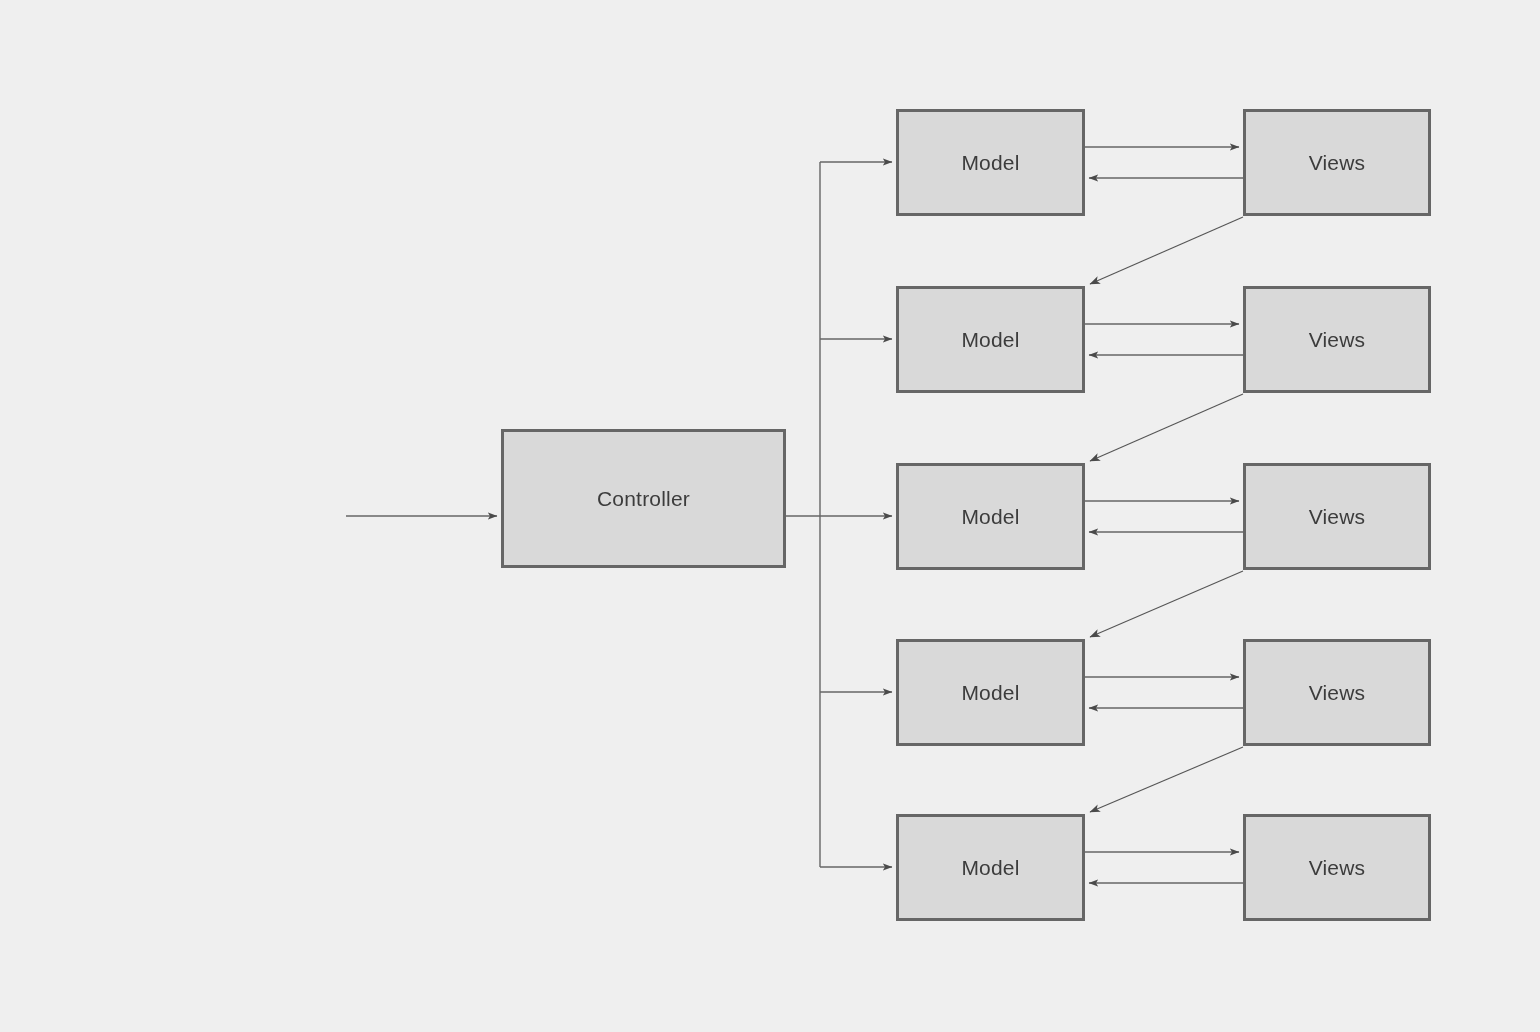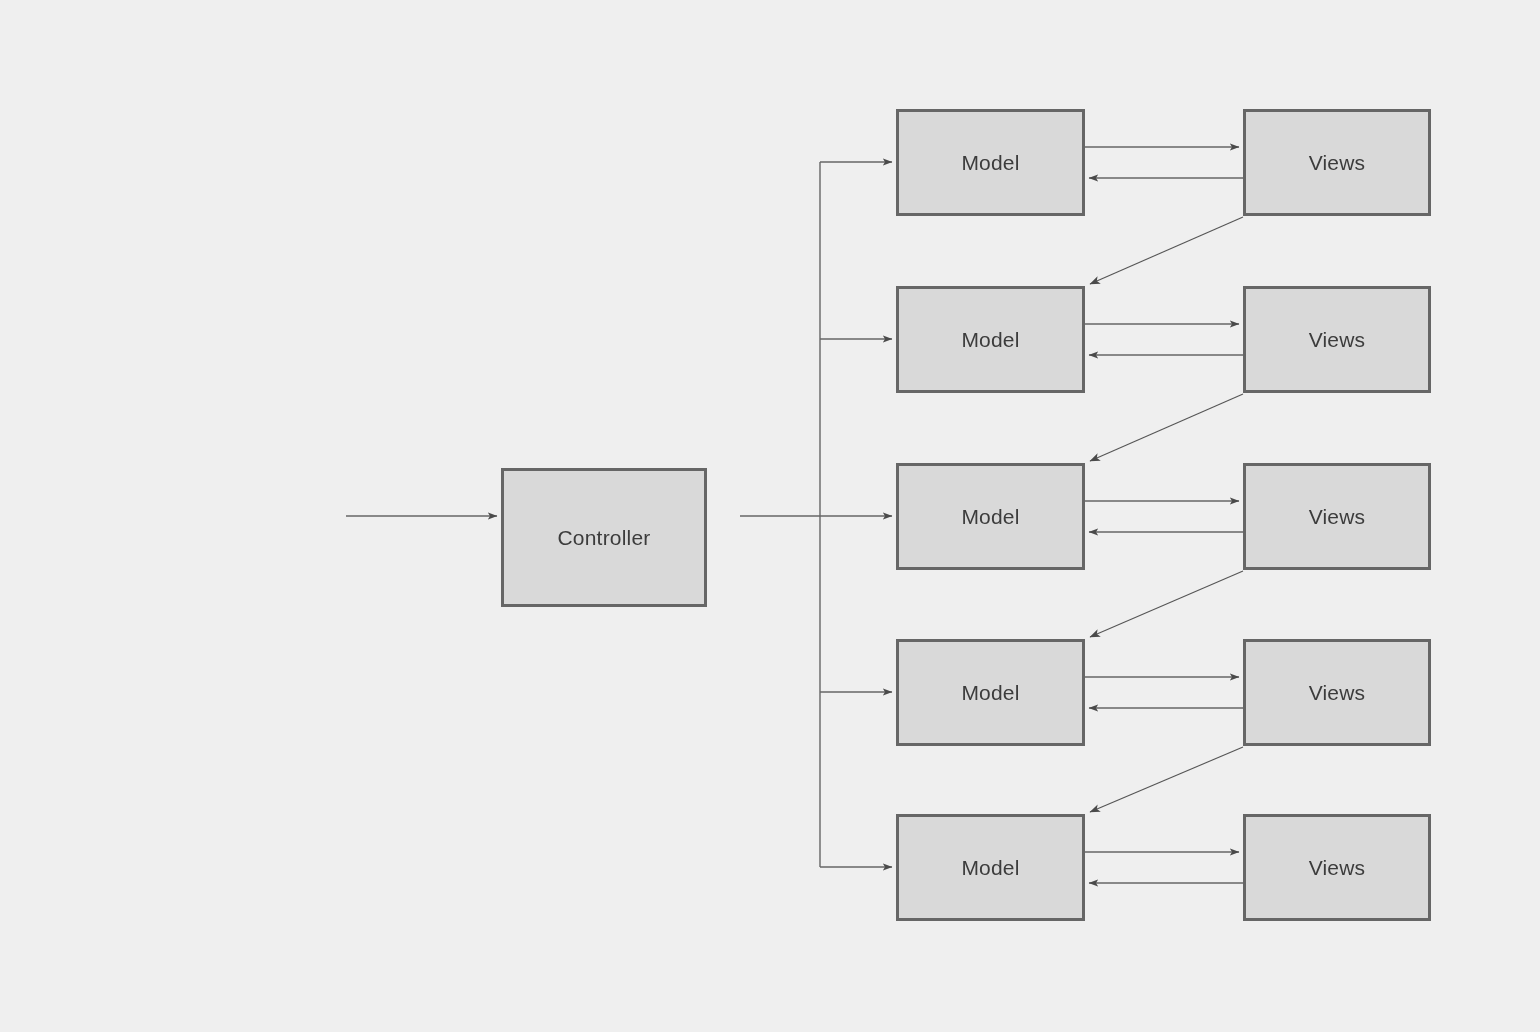--- a/index.html
+++ b/index.html
@@ -75,21 +75,21 @@
         <polyline points="1243,708 1089,708" fill="none" stroke="#666666" stroke-width="1.4" stroke-linejoin="miter" stroke-linecap="butt" marker-end="url(#arrowhead)"></polyline>
         <polyline points="1085,852 1239,852" fill="none" stroke="#666666" stroke-width="1.4" stroke-linejoin="miter" stroke-linecap="butt" marker-end="url(#arrowhead)"></polyline>
         <polyline points="1243,883 1089,883" fill="none" stroke="#666666" stroke-width="1.4" stroke-linejoin="miter" stroke-linecap="butt" marker-end="url(#arrowhead)"></polyline>
         <polyline points="1243,217 1090,284" fill="none" stroke="#555555" stroke-width="1.1" stroke-linejoin="miter" stroke-linecap="butt" marker-end="url(#arrowhead-thin)"></polyline>
         <polyline points="1243,394 1090,461" fill="none" stroke="#555555" stroke-width="1.1" stroke-linejoin="miter" stroke-linecap="butt" marker-end="url(#arrowhead-thin)"></polyline>
         <polyline points="1243,571 1090,637" fill="none" stroke="#555555" stroke-width="1.1" stroke-linejoin="miter" stroke-linecap="butt" marker-end="url(#arrowhead-thin)"></polyline>
         <polyline points="1243,747 1090,812" fill="none" stroke="#555555" stroke-width="1.1" stroke-linejoin="miter" stroke-linecap="butt" marker-end="url(#arrowhead-thin)"></polyline>
       </g>
   </svg>
 
-  <div class="node" style="left: 501px; top: 468px; width: 206px; height: 139px; background: rgb(217, 217, 217); border-color: rgb(102, 102, 102); color: rgb(60, 60, 60);">
+  <div class="node" style="left: 501px; top: 429px; width: 285px; height: 139px; background: rgb(217, 217, 217); border-color: rgb(102, 102, 102); color: rgb(60, 60, 60);">
     <span class="node-label">Controller</span>
   </div>
   <div class="node" style="left: 896px; top: 109px; width: 189px; height: 107px; background: rgb(217, 217, 217); border-color: rgb(102, 102, 102); color: rgb(60, 60, 60);">
     <span class="node-label">Model</span>
   </div>
   <div class="node" style="left: 1243px; top: 109px; width: 188px; height: 107px; background: rgb(217, 217, 217); border-color: rgb(102, 102, 102); color: rgb(60, 60, 60);">
     <span class="node-label">Views</span>
   </div>
   <div class="node" style="left: 896px; top: 286px; width: 189px; height: 107px; background: rgb(217, 217, 217); border-color: rgb(102, 102, 102); color: rgb(60, 60, 60);">
     <span class="node-label">Model</span>

